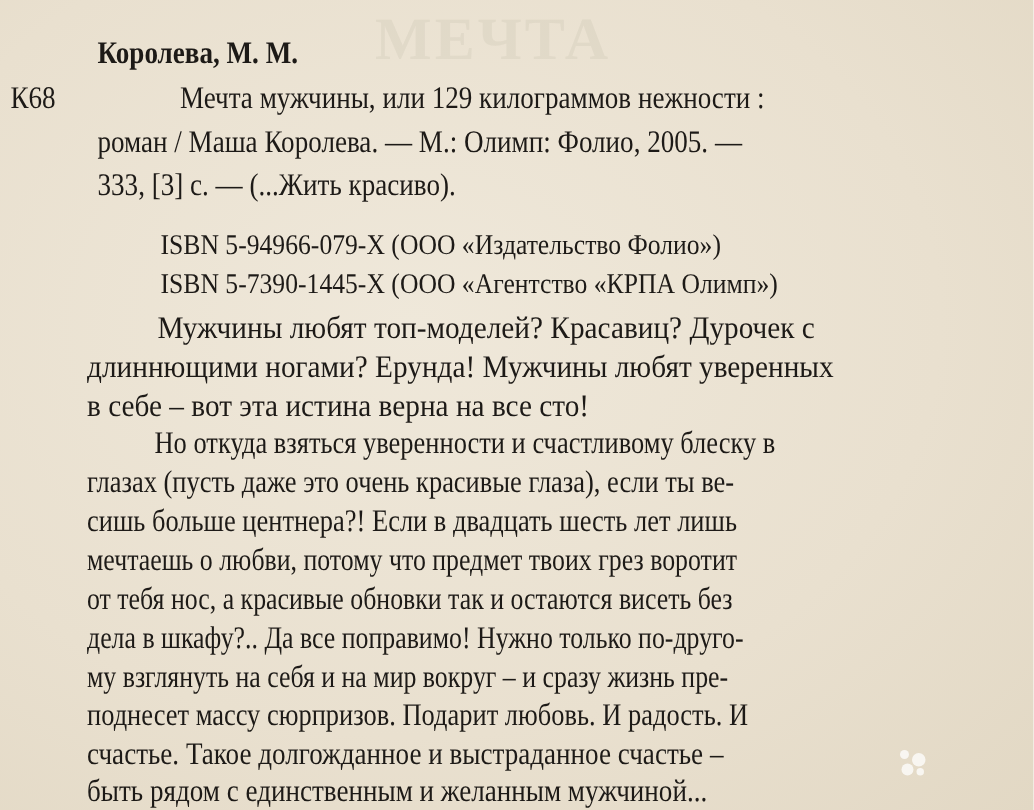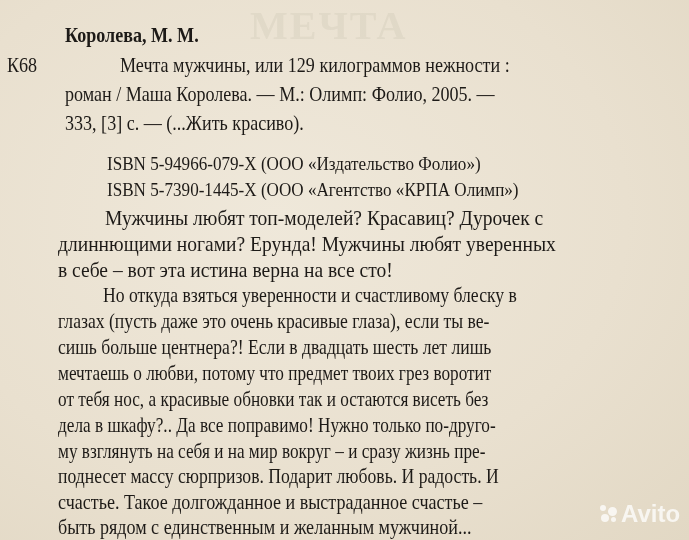--- a/index.html
+++ b/index.html
@@ -58,15 +58,14 @@
   <div class="line body-text" style="left:58px; top:490px; transform:scaleX(0.86);">счастье. Такое долгожданное и выстраданное счастье –</div>
   <div class="line body-text" style="left:58px; top:515px; transform:scaleX(0.86);">быть рядом с единственным и желанным мужчиной...</div>
 
   <div class="watermark">
     <span class="dots">
       <i style="left:0;top:0;width:6px;height:6px;"></i>
       <i style="left:8px;top:2px;width:9px;height:9px;"></i>
       <i style="left:1px;top:9px;width:8px;height:8px;"></i>
       <i style="left:11px;top:12px;width:5px;height:5px;"></i>
     </span>
-    <span>Avito</span>
   </div>
 </div>
 
 </body></html>

